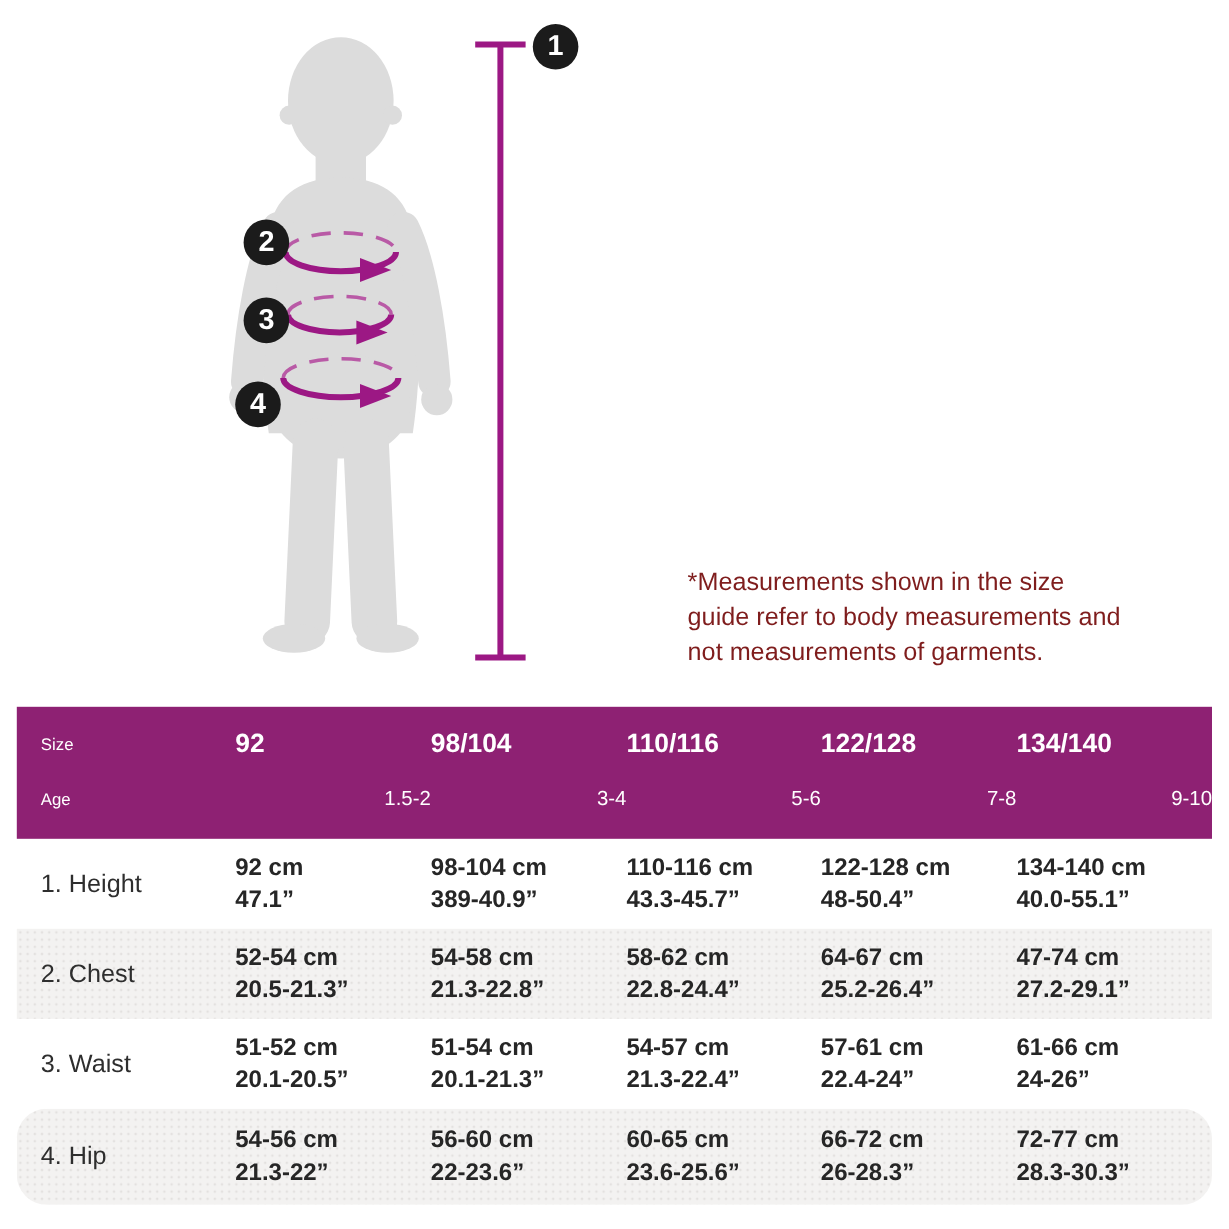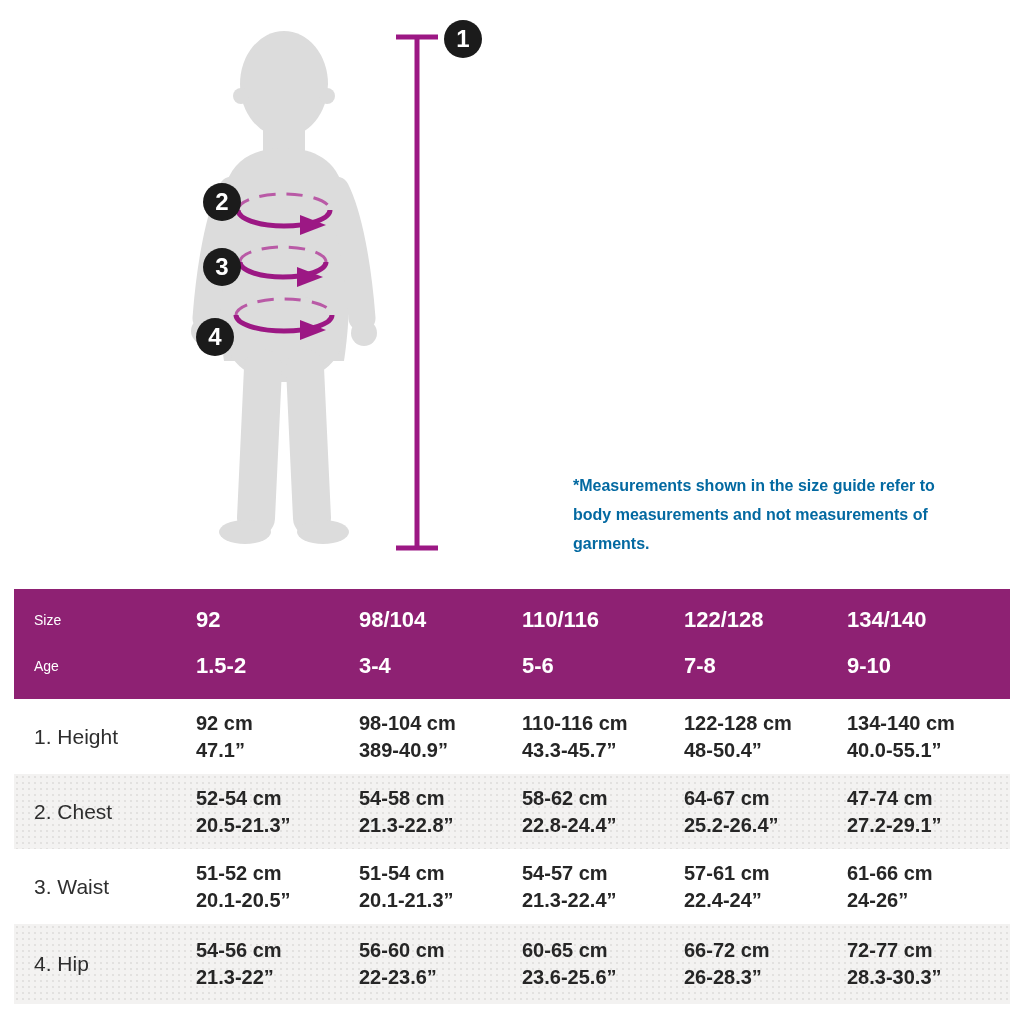--- a/index.html
+++ b/index.html
@@ -13,36 +13,36 @@
     position:absolute;width:38px;height:38px;border-radius:50%;
     background:#1b1b1b;color:#fff;font-weight:700;font-size:24px;
     display:flex;align-items:center;justify-content:center;line-height:1;
   }
   .badge-1{left:444px;top:20px;}
   .badge-2{left:203px;top:183px;}
   .badge-3{left:203px;top:248px;}
   .badge-4{left:196px;top:318px;}
   .note{
     position:absolute;left:573px;top:471px;width:368px;
-    font-size:16px;line-height:29px;color:#0369a1;font-weight:bold;
+    font-size:21px;line-height:29px;color:#7f1d1d;
   }
   
   .size-table{position:absolute;left:14px;top:589px;width:996px;}
   .t-row{
     display:grid;
     grid-template-columns:182px 163px 163px 162px 163px 1fr;
     align-items:center;
   }
   .t-header{background:#8E2173;color:#fff;padding:8px 0 10px 0;}
   .t-header .t-row{height:46px;}
   .t-header .hdr-label{font-size:14px;font-weight:400;padding-left:20px;}
   .t-header .hdr-size{font-size:22px;font-weight:700;}
-  .t-header .hdr-age{font-size:22px;font-weight:700;}
+  .t-header .hdr-age{font-size:17px;font-weight:400;text-align:right;}
   .t-body .t-row{height:75px;}
-  .t-body .t-row:last-child{height:80px;}
+  .t-body .t-row:last-child{height:80px;border-radius:25px;}
   .row-alt{
     background-color:#f3f2f1;
     background-image:radial-gradient(rgba(110,100,95,0.12) 1px, rgba(0,0,0,0) 1.25px);
     background-size:6px 6px;
   }
   .row-label{font-size:21px;font-weight:400;color:#2e2e2e;padding-left:20px;}
   .cell{font-size:20px;font-weight:700;line-height:27px;color:#262626;}
 </style>
 </head>
 <body>

